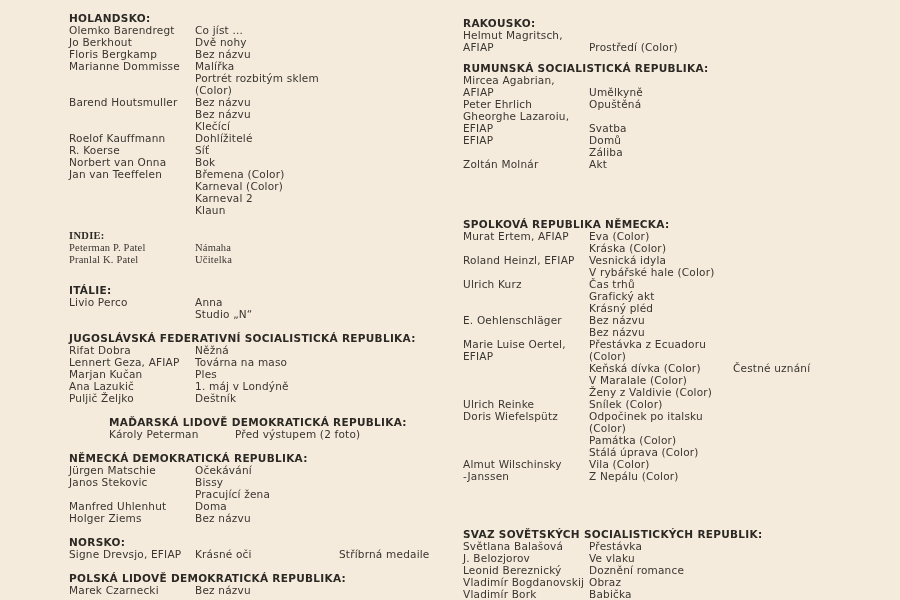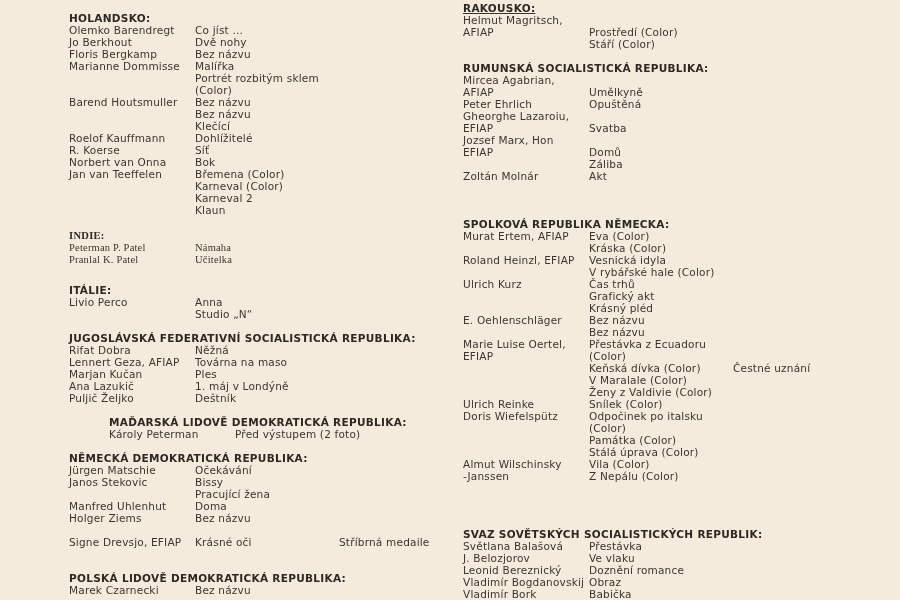--- a/index.html
+++ b/index.html
@@ -197,20 +197,21 @@
         <span class="c2">Doma</span>
         <span class="c3"></span>
       </div>
       <div class="row">
         <span class="c1">Holger Ziems</span>
         <span class="c2">Bez názvu</span>
         <span class="c3"></span>
       </div>
     </div>
     <div class="section" style="position: absolute; top: 536px; left: 0px; width: 100%;">
+      <div class="heading">NORSKO:</div>
       <div class="row">
         <span class="c1">Signe Drevsjo, EFIAP</span>
         <span class="c2">Krásné oči</span>
         <span class="c3">Stříbrná medaile</span>
       </div>
     </div>
     <div class="section" style="position: absolute; top: 572px; left: 0px; width: 100%;">
       <div class="heading">POLSKÁ LIDOVĚ DEMOKRATICKÁ REPUBLIKA:</div>
       <div class="row">
         <span class="c1">Marek Czarnecki</span>
@@ -218,37 +219,32 @@
         <span class="c3"></span>
       </div>
       <div class="row">
         <span class="c1"></span>
         <span class="c2"></span>
         <span class="c3"></span>
       </div>
     </div>
   </div>
 <div id="right" class="col">
-    <div class="section" style="position: absolute; top: 2px; left: 0px; width: 100%; text-decoration: underline;">
+    <div class="section" style="position: absolute; top: 17px; left: 0px; width: 100%;">
       <div class="heading">RAKOUSKO:</div>
       <div class="row">
         <span class="c1">Helmut Magritsch,</span>
         <span class="c2"></span>
         <span class="c3"></span>
       </div>
       <div class="row">
         <span class="c1">AFIAP</span>
         <span class="c2">Prostředí (Color)</span>
         <span class="c3"></span>
       </div>
-      <div class="row">
-        <span class="c1"></span>
-        <span class="c2">Stáří (Color)</span>
-        <span class="c3"></span>
-      </div>
     </div>
     <div class="section" style="position: absolute; top: 62px; left: 0px; width: 100%;">
       <div class="heading">RUMUNSKÁ SOCIALISTICKÁ REPUBLIKA:</div>
       <div class="row">
         <span class="c1">Mircea Agabrian,</span>
         <span class="c2"></span>
         <span class="c3"></span>
       </div>
       <div class="row">
         <span class="c1">AFIAP</span>
@@ -261,25 +257,20 @@
         <span class="c3"></span>
       </div>
       <div class="row">
         <span class="c1">Gheorghe Lazaroiu,</span>
         <span class="c2"></span>
         <span class="c3"></span>
       </div>
       <div class="row">
         <span class="c1">EFIAP</span>
         <span class="c2">Svatba</span>
-        <span class="c3"></span>
-      </div>
-      <div class="row">
-        <span class="c1">Jozsef Marx, Hon</span>
-        <span class="c2"></span>
         <span class="c3"></span>
       </div>
       <div class="row">
         <span class="c1">EFIAP</span>
         <span class="c2">Domů</span>
         <span class="c3"></span>
       </div>
       <div class="row">
         <span class="c1"></span>
         <span class="c2">Záliba</span>

